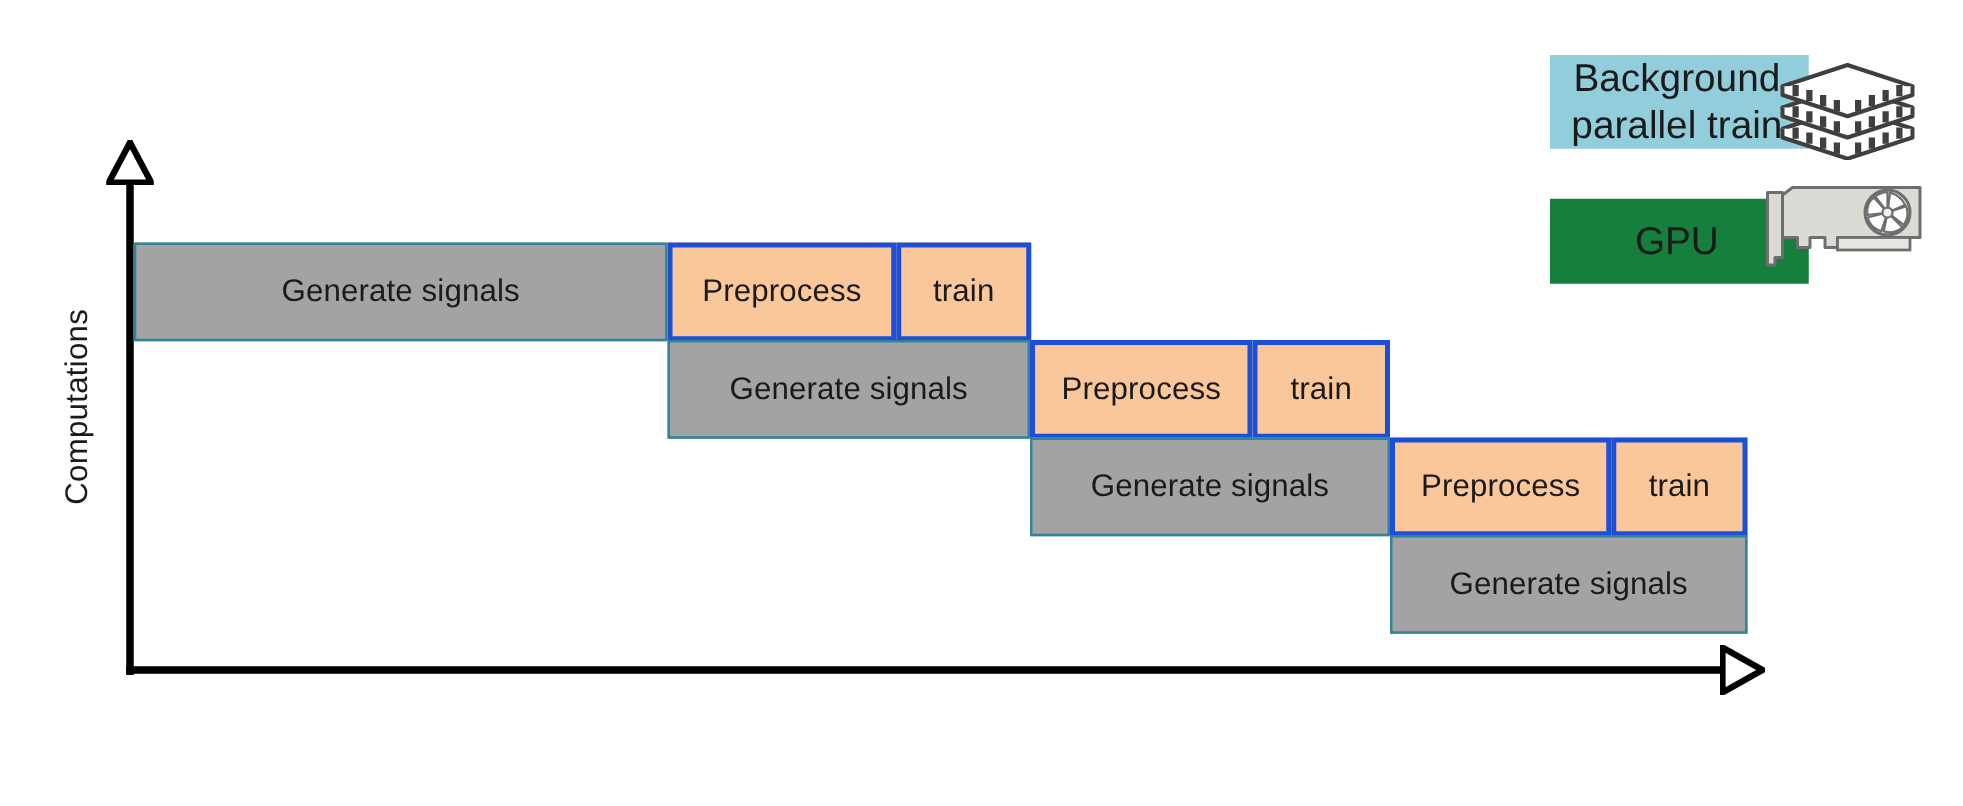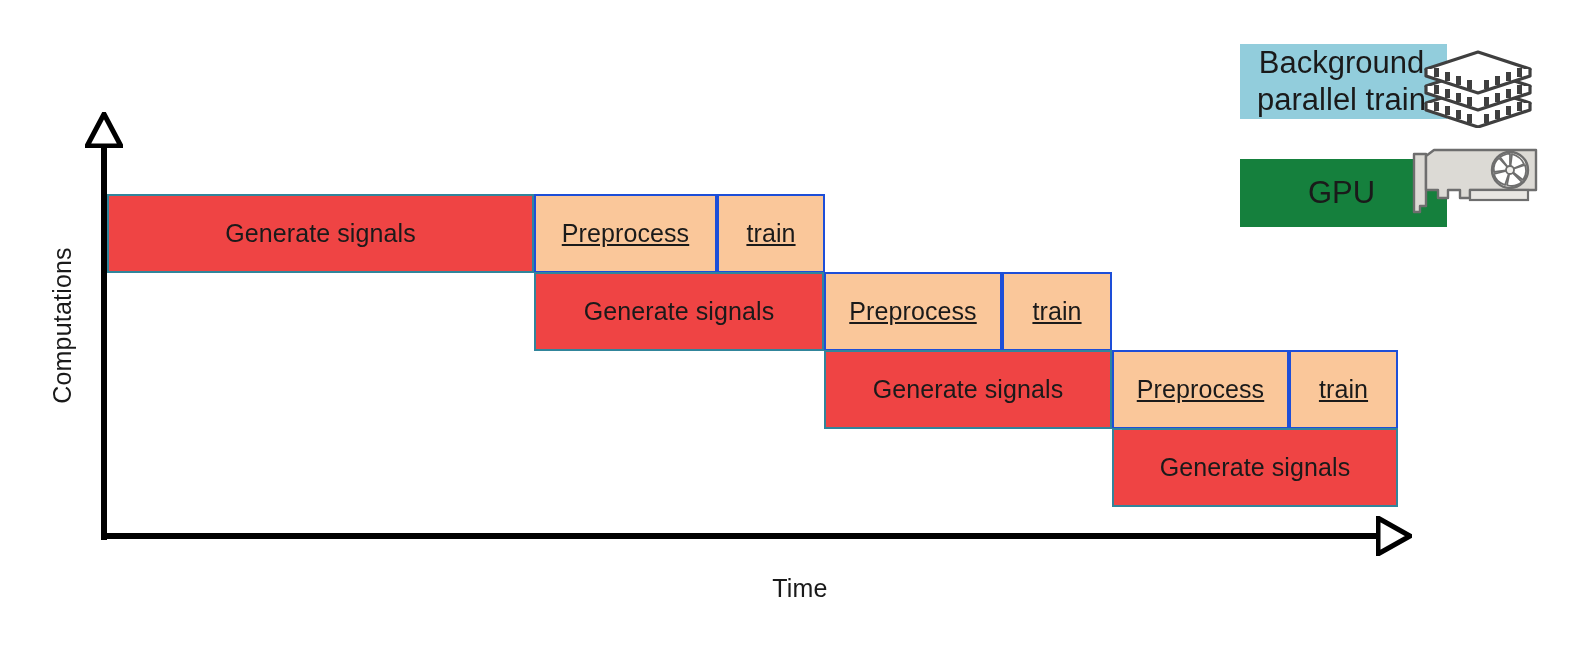--- a/index.html
+++ b/index.html
@@ -82,27 +82,26 @@
     display: flex;
     align-items: center;
     justify-content: center;
     font-size: 25px;
     color: #1a1a1a;
     letter-spacing: 0.1px;
     white-space: nowrap;
     overflow: hidden;
   }
   .bar.pool {
-    background: #ef4444;
+    background: #a3a3a3;
     border: 2px solid #31859B;
   }
   .bar.gpu {
     background: #FAC79A;
-    border: 2px solid #1d4ed8;
-    text-decoration: underline;
+    border: 4px solid #1d4ed8;
   }
 
   
   #legend {
     position: absolute;
     left: 1240px;
     top: 44px;
   }
   .legend-row {
     position: relative;
@@ -160,21 +159,20 @@
 
   <svg class="arrowhead" id="y-axis-arrow" viewBox="0 0 38 36">
     <polygon points="19,2 36,34 2,34" fill="#ffffff" stroke="#000000" stroke-width="5" stroke-linejoin="miter"></polygon>
   </svg>
 
   <svg class="arrowhead" id="x-axis-arrow" viewBox="0 0 36 40">
     <polygon points="34,20 2,38 2,2" fill="#ffffff" stroke="#000000" stroke-width="5" stroke-linejoin="miter"></polygon>
   </svg>
 
   <div class="axis-label" id="y-axis-label">Computations</div>
-  <div class="axis-label" id="x-axis-label">Time</div>
 
   <div id="bars-layer">
       <div class="bar pool" style="left: 107px; width: 427px; top: 194px; height: 79px;">
         <span>Generate signals</span>
       </div>
       <div class="bar gpu" style="left: 534px; width: 183px; top: 194px; height: 79px;">
         <span>Preprocess</span>
       </div>
       <div class="bar gpu" style="left: 717px; width: 108px; top: 194px; height: 79px;">
         <span>train</span>

